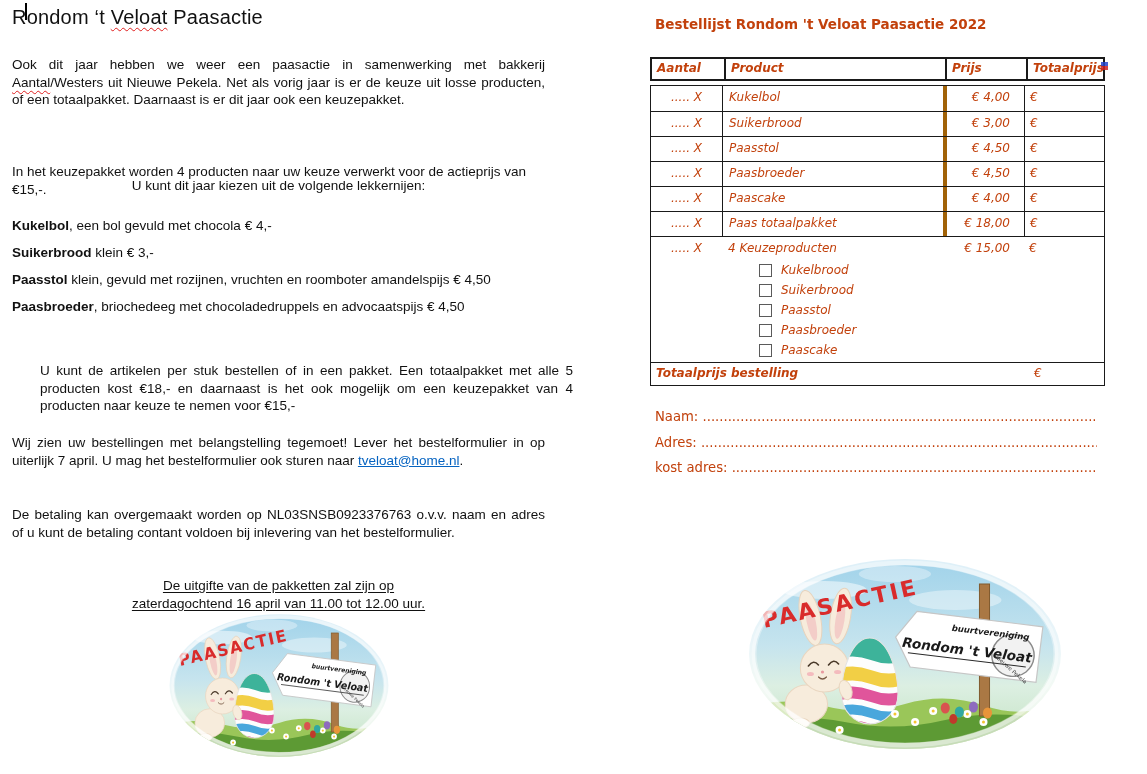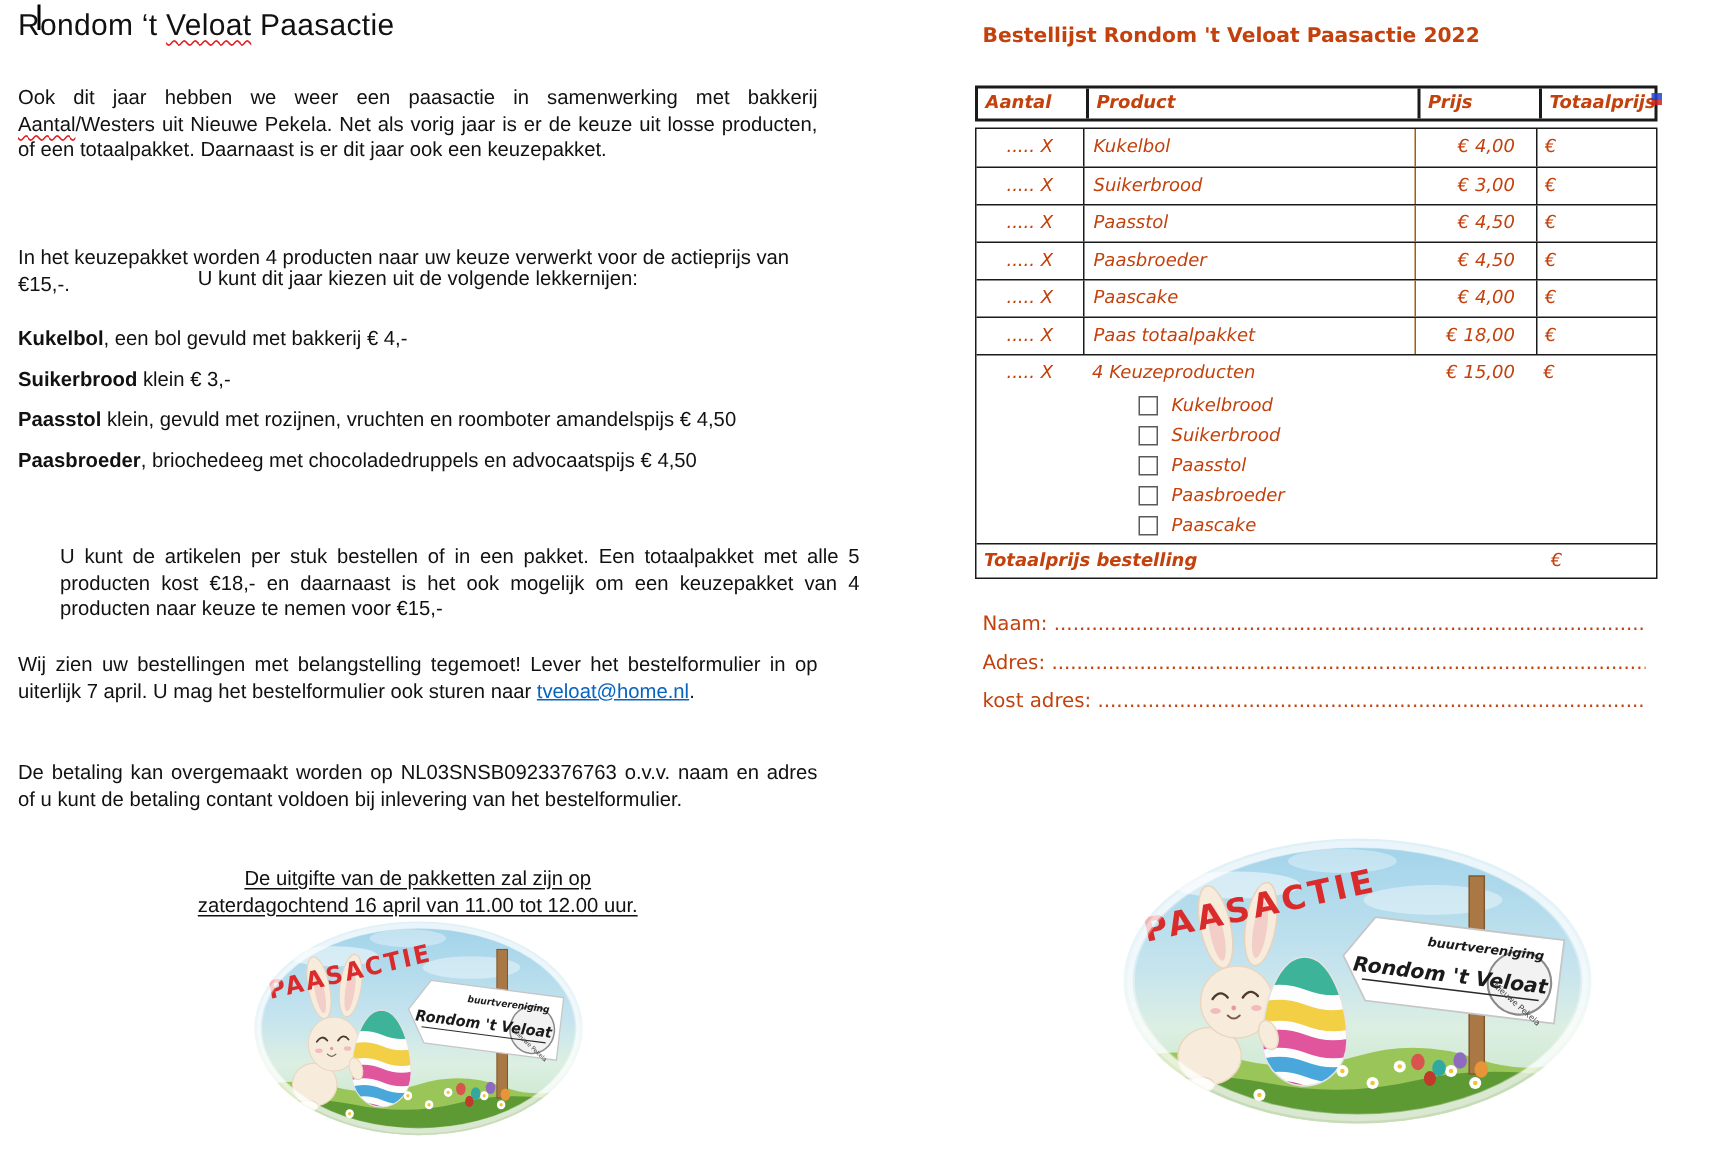--- a/index.html
+++ b/index.html
@@ -29,21 +29,21 @@
   .form-title { left:655px; top:16px; font-size:13.5px; font-weight:bold; white-space:nowrap; }
   .order-table { left:650px; top:57px; width:455px; font-size:12px;font-style:italic; }
   .ot-header { display:grid; grid-template-columns:72px 221px 81px auto; height:24px; border:2px solid #1a1a1a; font-weight:bold; }
   .ot-header .hc { padding:2px 0 0 5px; }
   .ot-header .hc + .hc { border-left:2px solid #1a1a1a; }
   .ot-body { margin-top:4px; border:1.5px solid #1a1a1a; }
   .ot-row { display:grid; grid-template-columns:71px 221px 81px auto; height:25px; line-height:23px; }
   .ot-row + .ot-row, .ot-merged, .ot-total { border-top:1px solid #1a1a1a; }
   .cell-qty { text-align:center; }
   .cell-prod { border-left:1px solid #1a1a1a; padding-left:6px; }
-  .cell-price { border-left:1px solid #a16207; text-align:right; padding-right:14px; }
+  .cell-price { border-left:4px solid #a16207; text-align:right; padding-right:14px; }
   .cell-total { border-left:1px solid #1a1a1a; padding-left:5px; }
   .ot-merged { padding-bottom:2px; }
   .mg-line1 { display:grid; grid-template-columns:71px 221px 81px auto; height:23px; line-height:23px; }
   .mg-line1 .nb { border:none; }
   .opt-line { height:20px; line-height:20px; margin-left:108px; display:flex; align-items:center; }
   .cbx { width:13px; height:13px; border:1.5px solid #5a5a5a; background:#fff; display:inline-block; }
   .opt-label { margin-left:9px; }
   .ot-total { display:grid; grid-template-columns:374px auto; height:23px; line-height:20px; border-top:1.5px solid #1a1a1a; }
   .ot-total .tl { font-weight:bold; padding-left:5px; }
   .ot-total .tv { padding-left:9px; }
@@ -63,21 +63,21 @@
 
 <h1 class="abs doc-title"><span>Rondom ‘t </span><span class="wavy-red">Veloat</span><span> Paasactie</span></h1>
 
 <p class="abs para just p1"><span>Ook dit jaar hebben we weer een paasactie in samenwerking met bakkerij </span><span class="wavy-red">Aantal</span><span>/Westers uit Nieuwe Pekela. Net als vorig jaar is er de keuze uit losse producten, of een totaalpakket. Daarnaast is er dit jaar ook een keuzepakket.</span></p>
 
 <p class="abs para p2">In het keuzepakket worden 4 producten naar uw keuze verwerkt voor de actieprijs van €15,-.</p>
 
 <div class="abs para heading"><span>U kunt dit jaar kiezen uit de volgende lekkernijen:</span></div>
 
 <div class="abs para products">
-  <div class="prod-line"><b>Kukelbol</b><span>, een bol gevuld met bakkerij € 4,-</span></div>
+  <div class="prod-line"><b>Kukelbol</b><span>, een bol gevuld met chocola € 4,-</span></div>
   <div class="prod-line"><b>Suikerbrood</b><span> klein € 3,-</span></div>
   <div class="prod-line"><b>Paasstol</b><span> klein, gevuld met rozijnen, vruchten en roomboter amandelspijs € 4,50</span></div>
   <div class="prod-line"><b>Paasbroeder</b><span>, briochedeeg met chocoladedruppels en advocaatspijs € 4,50</span></div>
 </div>
 
 <p class="abs para just p3">U kunt de artikelen per stuk bestellen of in een pakket. Een totaalpakket met alle 5 producten kost €18,- en daarnaast is het ook mogelijk om een keuzepakket van 4 producten naar keuze te nemen voor €15,-</p>
 
 <p class="abs para just p4"><span>Wij zien uw bestellingen met belangstelling tegemoet! Lever het bestelformulier in op uiterlijk 7 april. U mag het bestelformulier ook sturen naar </span><a href="#" class="email-link">tveloat@home.nl</a><span>.</span></p>
 
 <p class="abs para just p5">De betaling kan overgemaakt worden op NL03SNSB0923376763 o.v.v. naam en adres of u kunt de betaling contant voldoen bij inlevering van het bestelformulier.</p>

